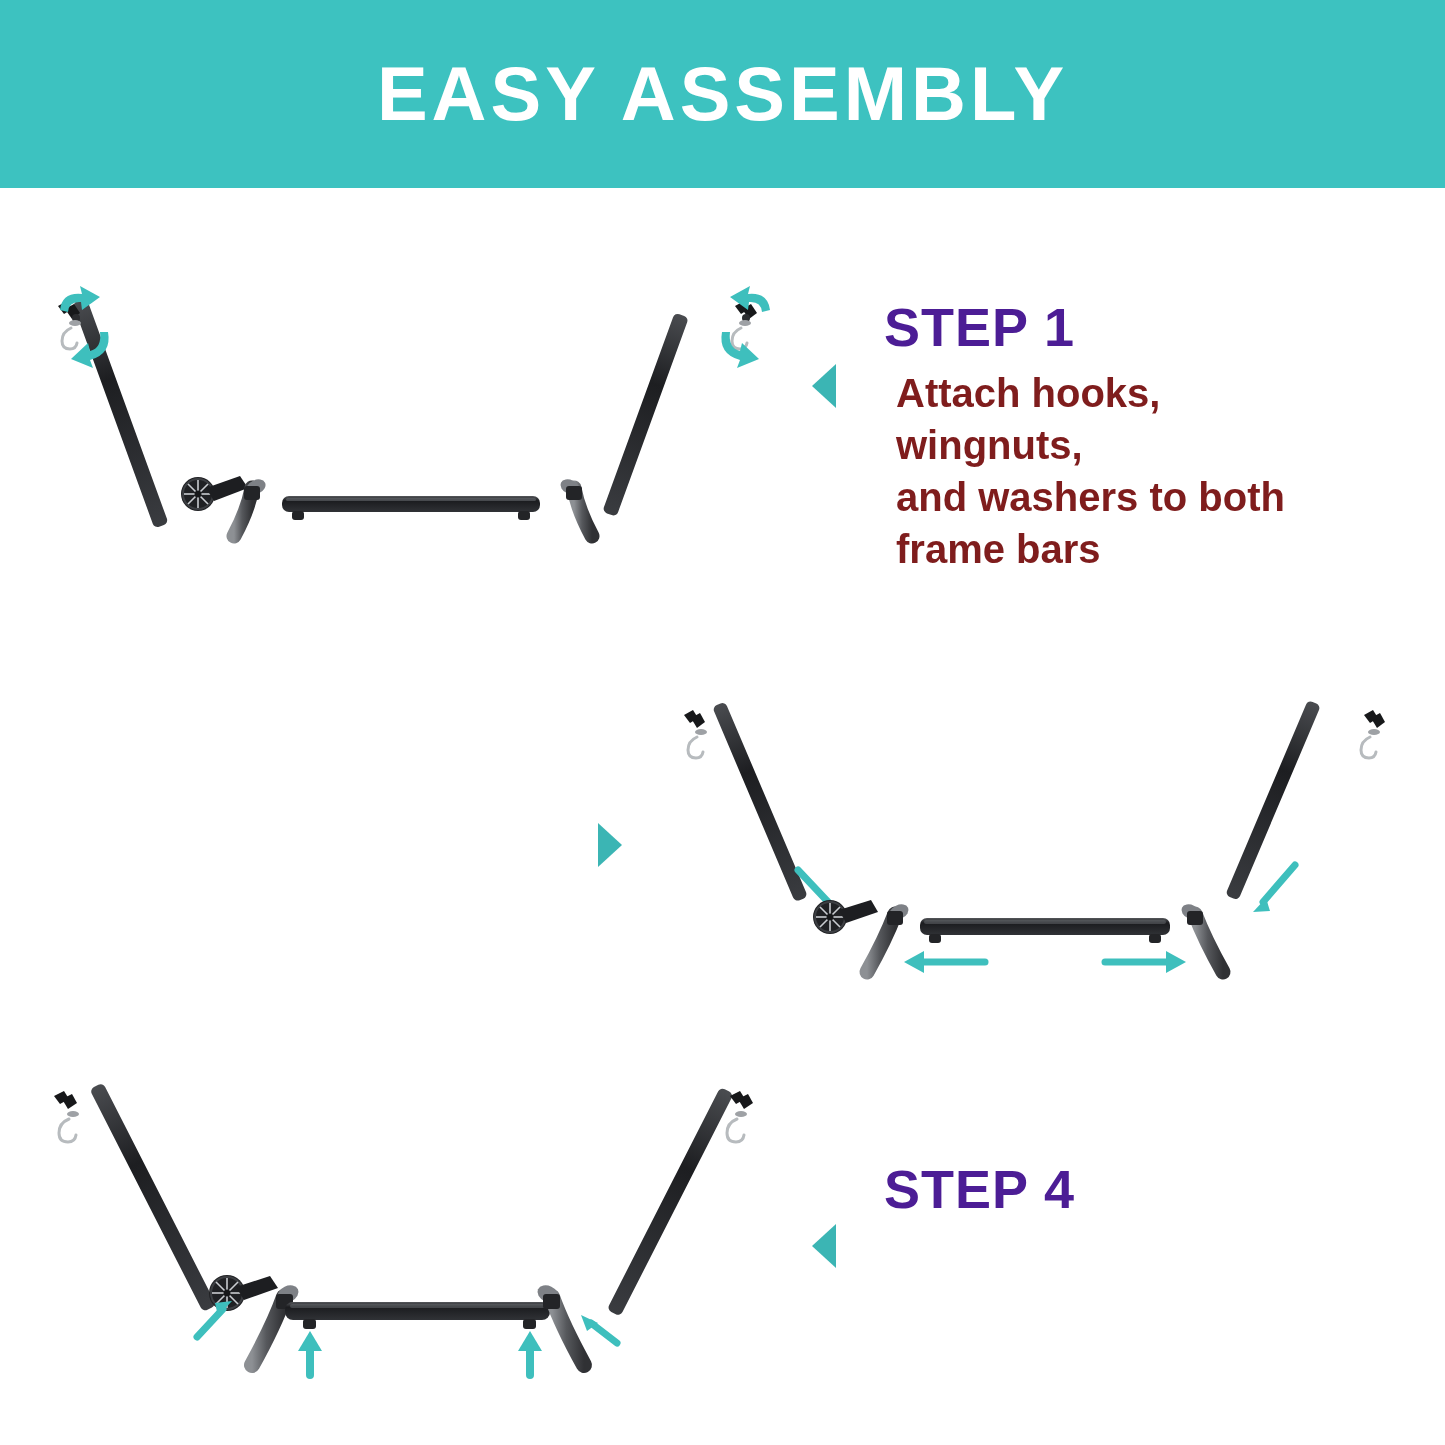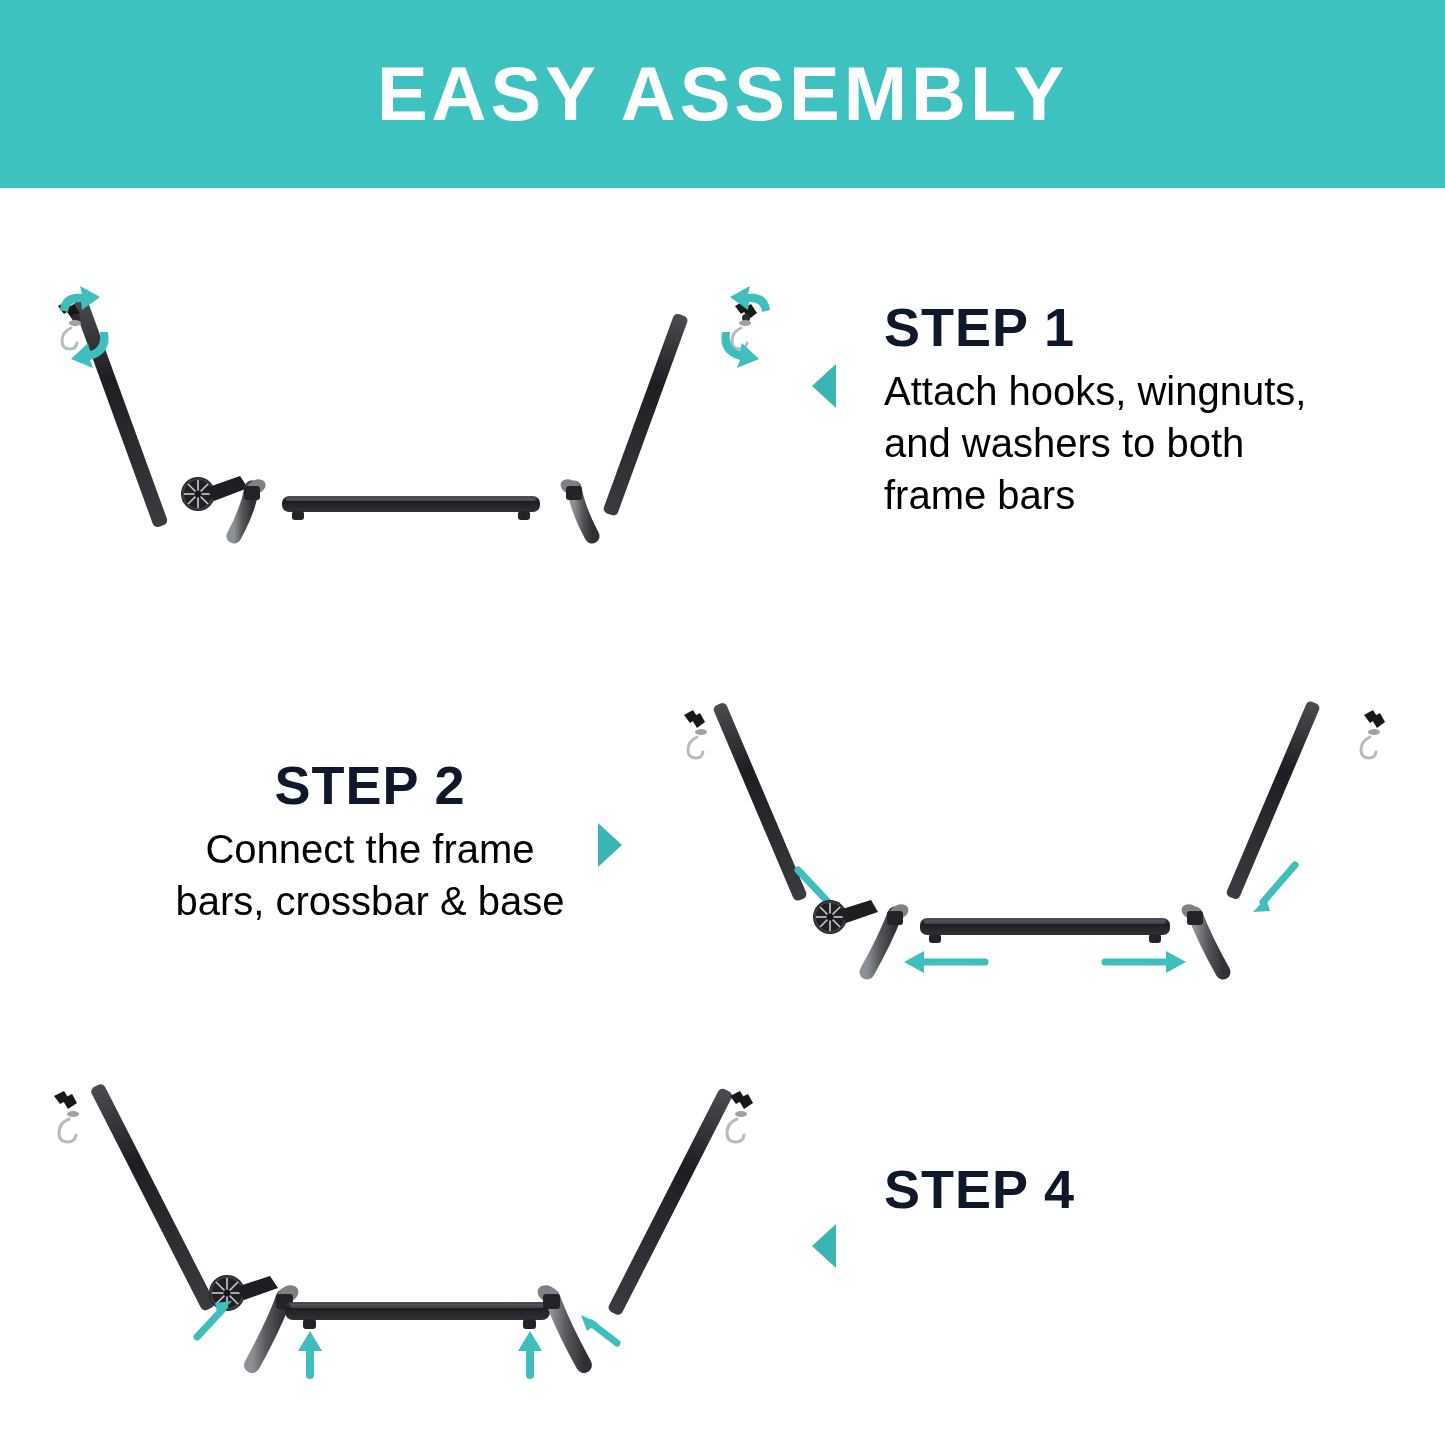--- a/index.html
+++ b/index.html
@@ -38,33 +38,33 @@
     letter-spacing: 4px;
     line-height: 1;
     white-space: nowrap;
   }
 
   
   .step-text {
     position: absolute;
   }
   .step-head {
-    color: #0f172a;
+    color: #4c1d95;
     font-size: 54px;
     font-weight: bold;
     letter-spacing: 1px;
     line-height: 1.02;
     margin: 0 0 10px 0;
   }
   .step-body {
-    color: #000000;
+    color: #7f1d1d;
     font-size: 40px;
-    font-weight: normal;
+    font-weight: bold;
     line-height: 1.3;
-    margin: 0;
+    margin: 12px;
     white-space: pre-line;
   }
 
   #step1-text { left: 884px; top: 300px; width: 470px; text-align: left; }
   #step2-text { left: 160px; top: 758px; width: 420px; text-align: center; }
   #step3-text { left: 884px; top: 1162px; width: 500px; text-align: left; }
 
   
   .tri {
     position: absolute;
@@ -191,25 +191,20 @@
 
   <div class="tri tri-left" id="tri1"></div>
 
   <div class="step-text" id="step1-text">
     <div class="step-head">STEP 1</div>
     <div class="step-body">Attach hooks, wingnuts,
 and washers to both
 frame bars</div>
   </div>
 
-  <div class="step-text" id="step2-text">
-    <div class="step-head">STEP 2</div>
-    <div class="step-body">Connect the frame
-bars, crossbar &amp; base</div>
-  </div>
 
   <div class="tri tri-right" id="tri2"></div>
 
   <svg class="illus" id="illus2" viewBox="0 0 765 320">
     <defs>
       <linearGradient id="barGrad2" x1="0" y1="0" x2="0" y2="1">
         <stop offset="0%" stop-color="#4a4c50"></stop>
         <stop offset="35%" stop-color="#1d1e21"></stop>
         <stop offset="100%" stop-color="#3a3c40"></stop>
       </linearGradient>

